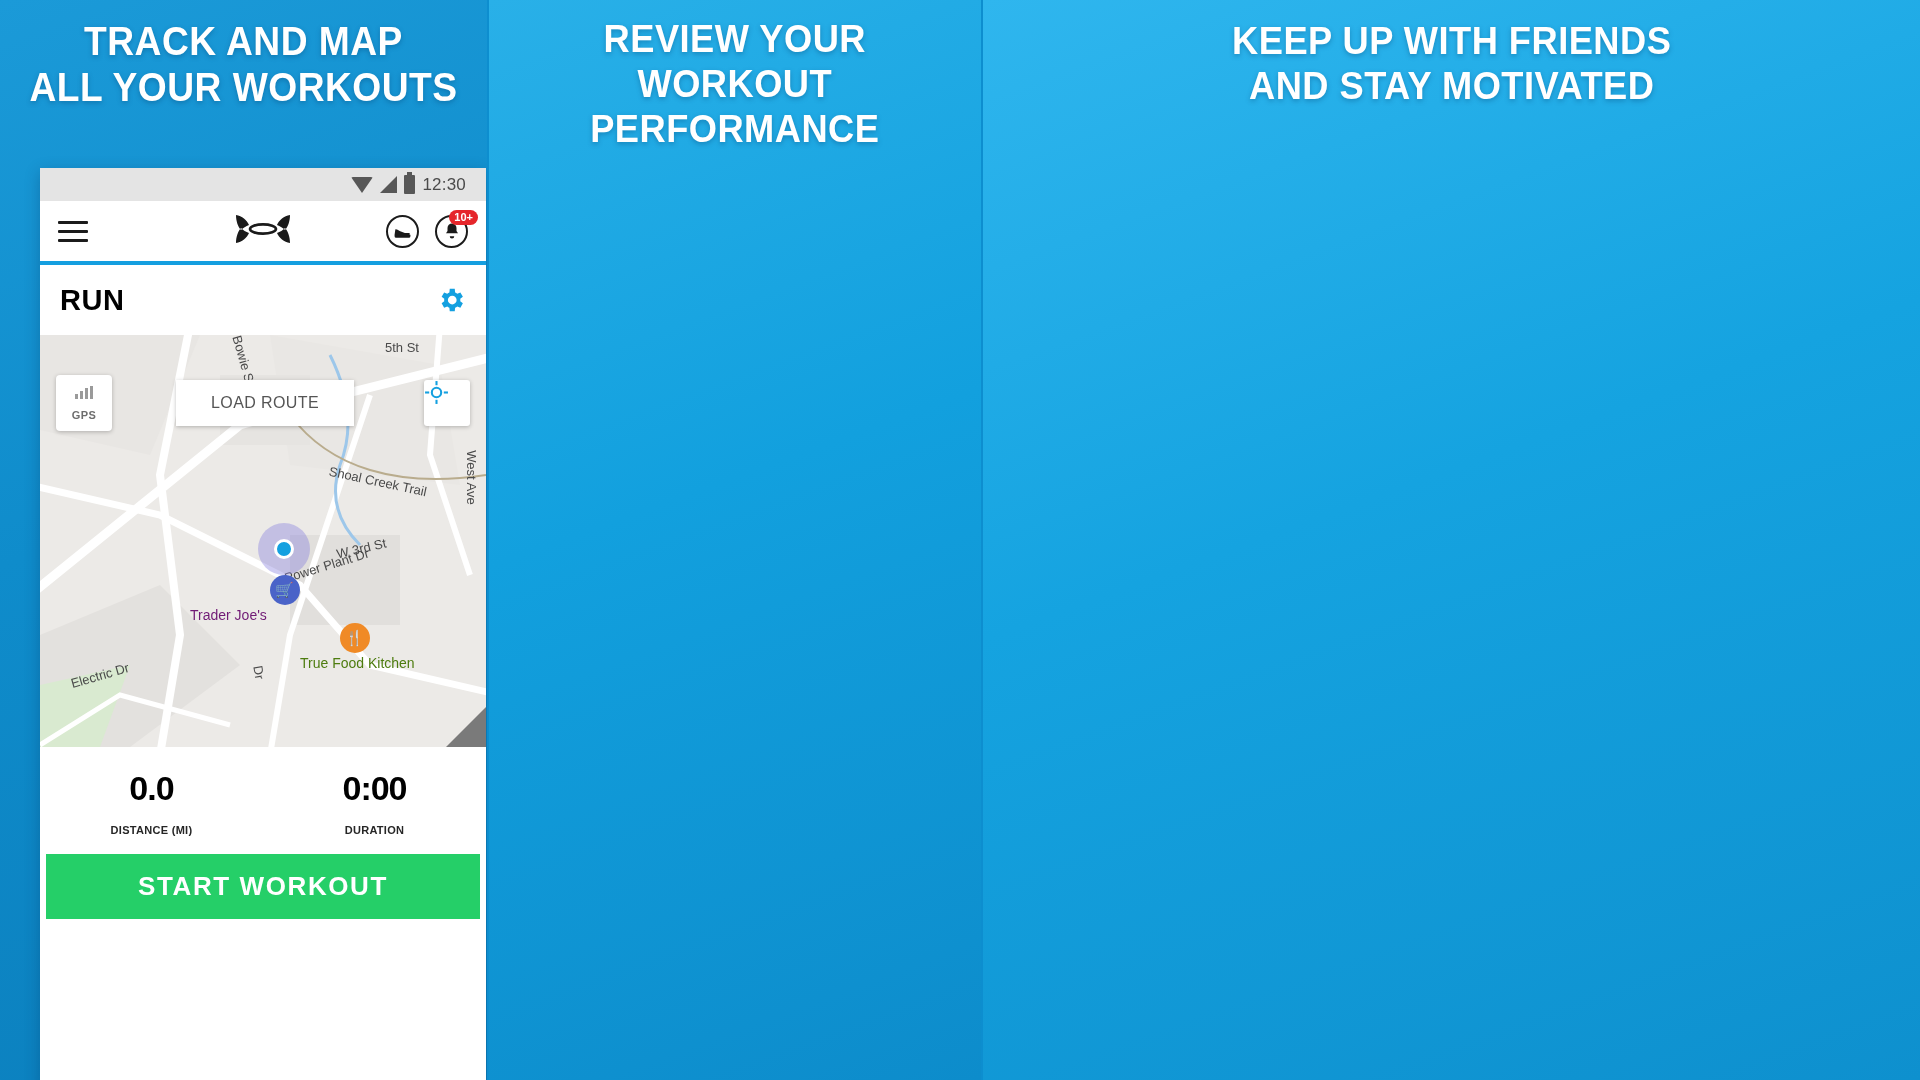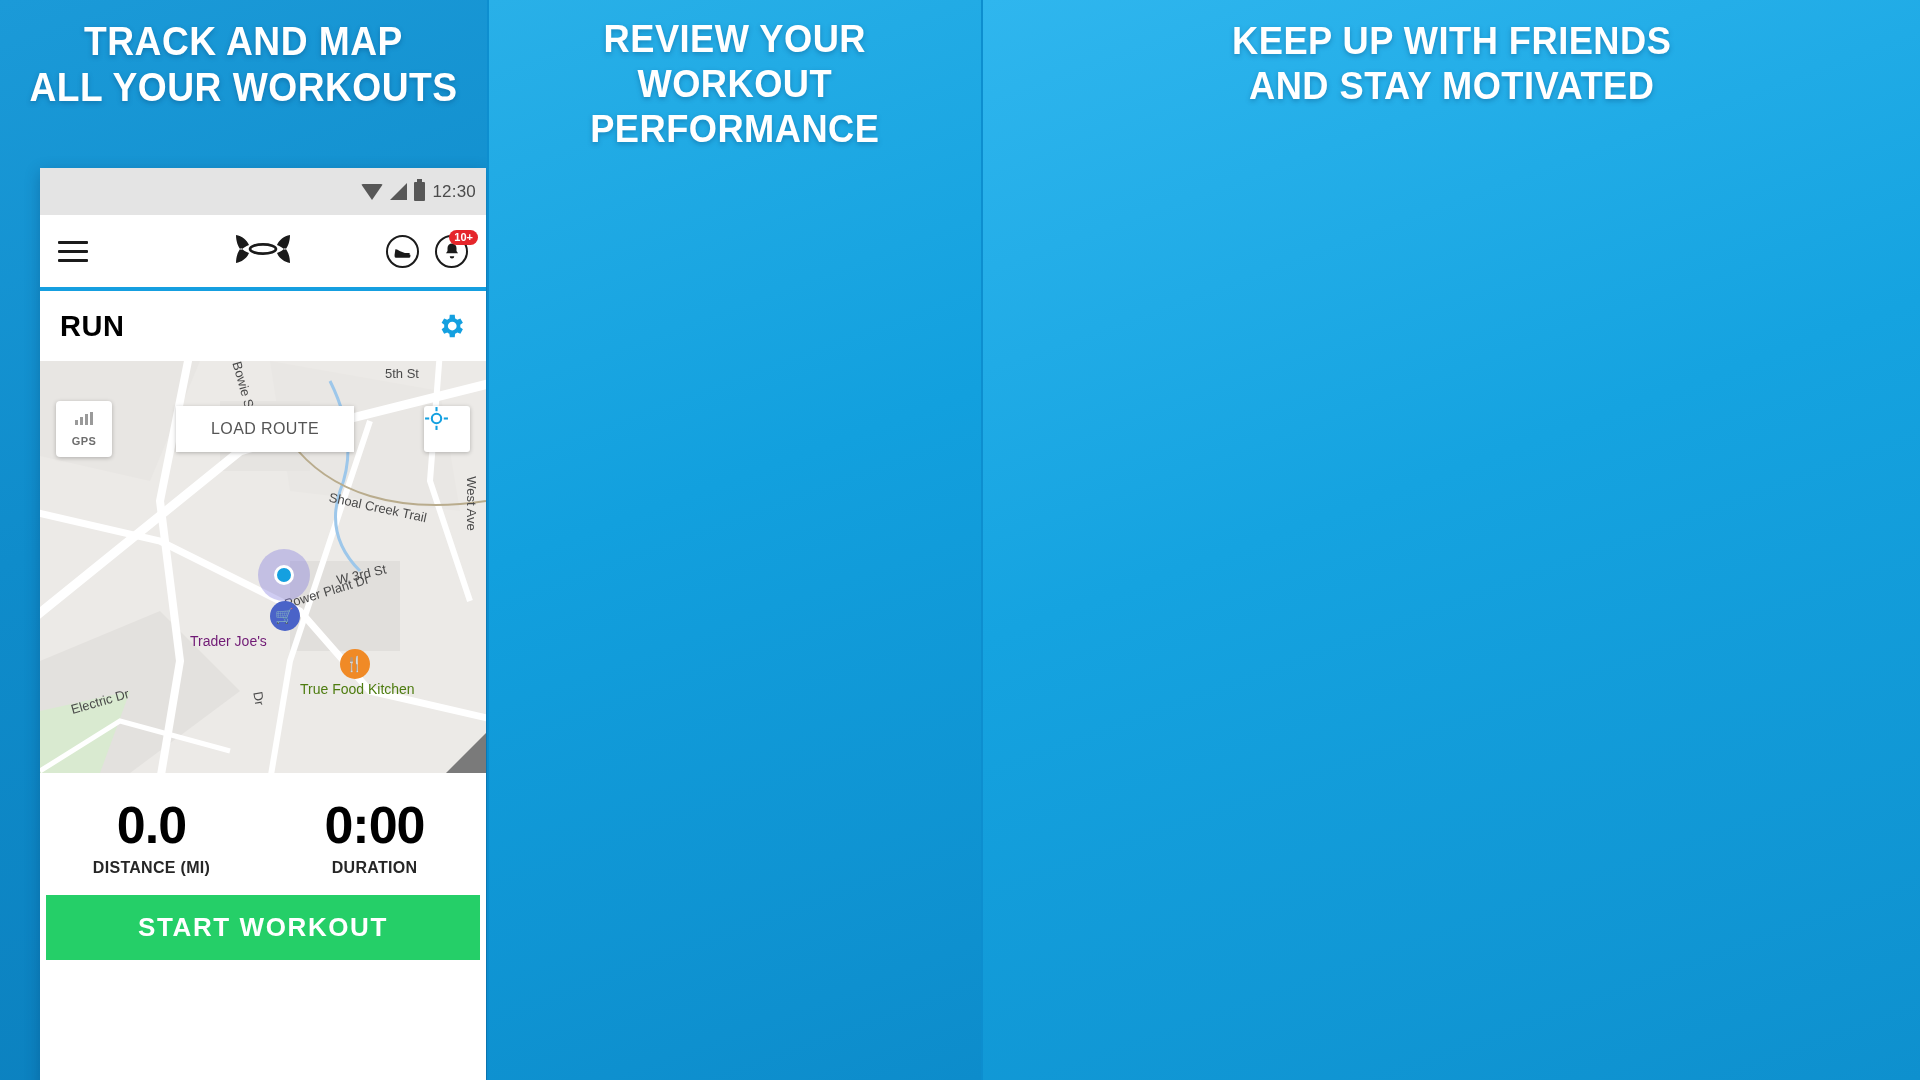--- a/index.html
+++ b/index.html
@@ -37,40 +37,40 @@
   
   .phone {
     position: absolute;
     background: #fff;
     box-shadow: 0 4px 14px rgba(0,40,80,.28);
     overflow: hidden;
   }
   .ph1 { left: 40px; top: 168px; width: 446px; height: 920px; }
 
   .statusbar {
-    height: 47px; background: #e4e4e4;
+    height: 33px; background: #e4e4e4;
     display: flex; align-items: center; justify-content: flex-end;
-    padding-right: 10px; gap: 7px;
+    padding-right: 20px; gap: 7px;
   }
   .sb-time { font-size: 17px; color: #4b4b4b; font-weight: 500; letter-spacing: .2px; }
   .ic-wifi {
     width: 0; height: 0; border-left: 11px solid transparent;
     border-right: 11px solid transparent; border-top: 16px solid #575757;
     border-radius: 2px;
   }
   .ic-sig {
     width: 0; height: 0; border-left: 17px solid transparent;
     border-bottom: 17px solid #575757;
   }
   .ic-bat { width: 11px; height: 19px; background: #575757; border-radius: 1px; position: relative; }
   .ic-bat:before { content:""; position:absolute; top:-3px; left:3px; width:5px; height:3px; background:#575757; }
 
   
   .appbar {
-    height: 76px; background: #fff; display: flex; align-items: center;
+    height: 64px; background: #fff; display: flex; align-items: center;
     padding: 0 18px; position: relative; border-bottom: 4px solid #159fe0;
   }
   .hamburger { width: 30px; }
   .hamburger span { display:block; height: 3px; background:#1b1b1b; margin: 6px 0; border-radius:1px; }
   .ua-logo { position:absolute; left:50%; transform: translateX(-50%); }
   .appbar-right { margin-left: auto; display:flex; align-items:center; gap: 16px; }
 
   .icon-circle {
     width: 33px; height: 33px; border-radius: 50%;
     border: 2.5px solid #1b1b1b; display:flex; align-items:center; justify-content:center;
@@ -120,22 +120,22 @@
   }
   .user-dot i { width:20px; height:20px; border-radius:50%; background:#14a0e0; border:3px solid #fff; display:block; }
   .map-fab {
     position:absolute; right:0; bottom:0; width:40px; height:40px;
     background:#7a7a7a; clip-path: polygon(100% 0, 100% 100%, 0 100%);
   }
 
   
   .stats { display:flex; background:#fff; padding: 22px 0 16px; }
   .stat { flex:1; text-align:center; }
-  .stat .val { font-size: 52px; font-weight: bold; letter-spacing:-1px; font-stretch:condensed; }
-  .stat .cap { font-size: 16px; font-weight: bold; color:#262626; margin-top:4px; letter-spacing:.3px;text-align:center; }
+  .stat .val { font-size: 34px; font-weight: bold; letter-spacing:-1px; font-stretch:condensed; }
+  .stat .cap { font-size: 11px; font-weight: bold; color:#262626; margin-top:16px; letter-spacing:.3px;text-align:center; }
   .start-btn {
     background:#25cf68; color:#fff; text-align:center;
     font-size: 26px; font-weight:bold; letter-spacing:1.6px;
     padding: 17px 0; margin: 2px 6px 0;
   }
 </style>
 </head>
 <body>
 
 <div class="panel panel-1">

